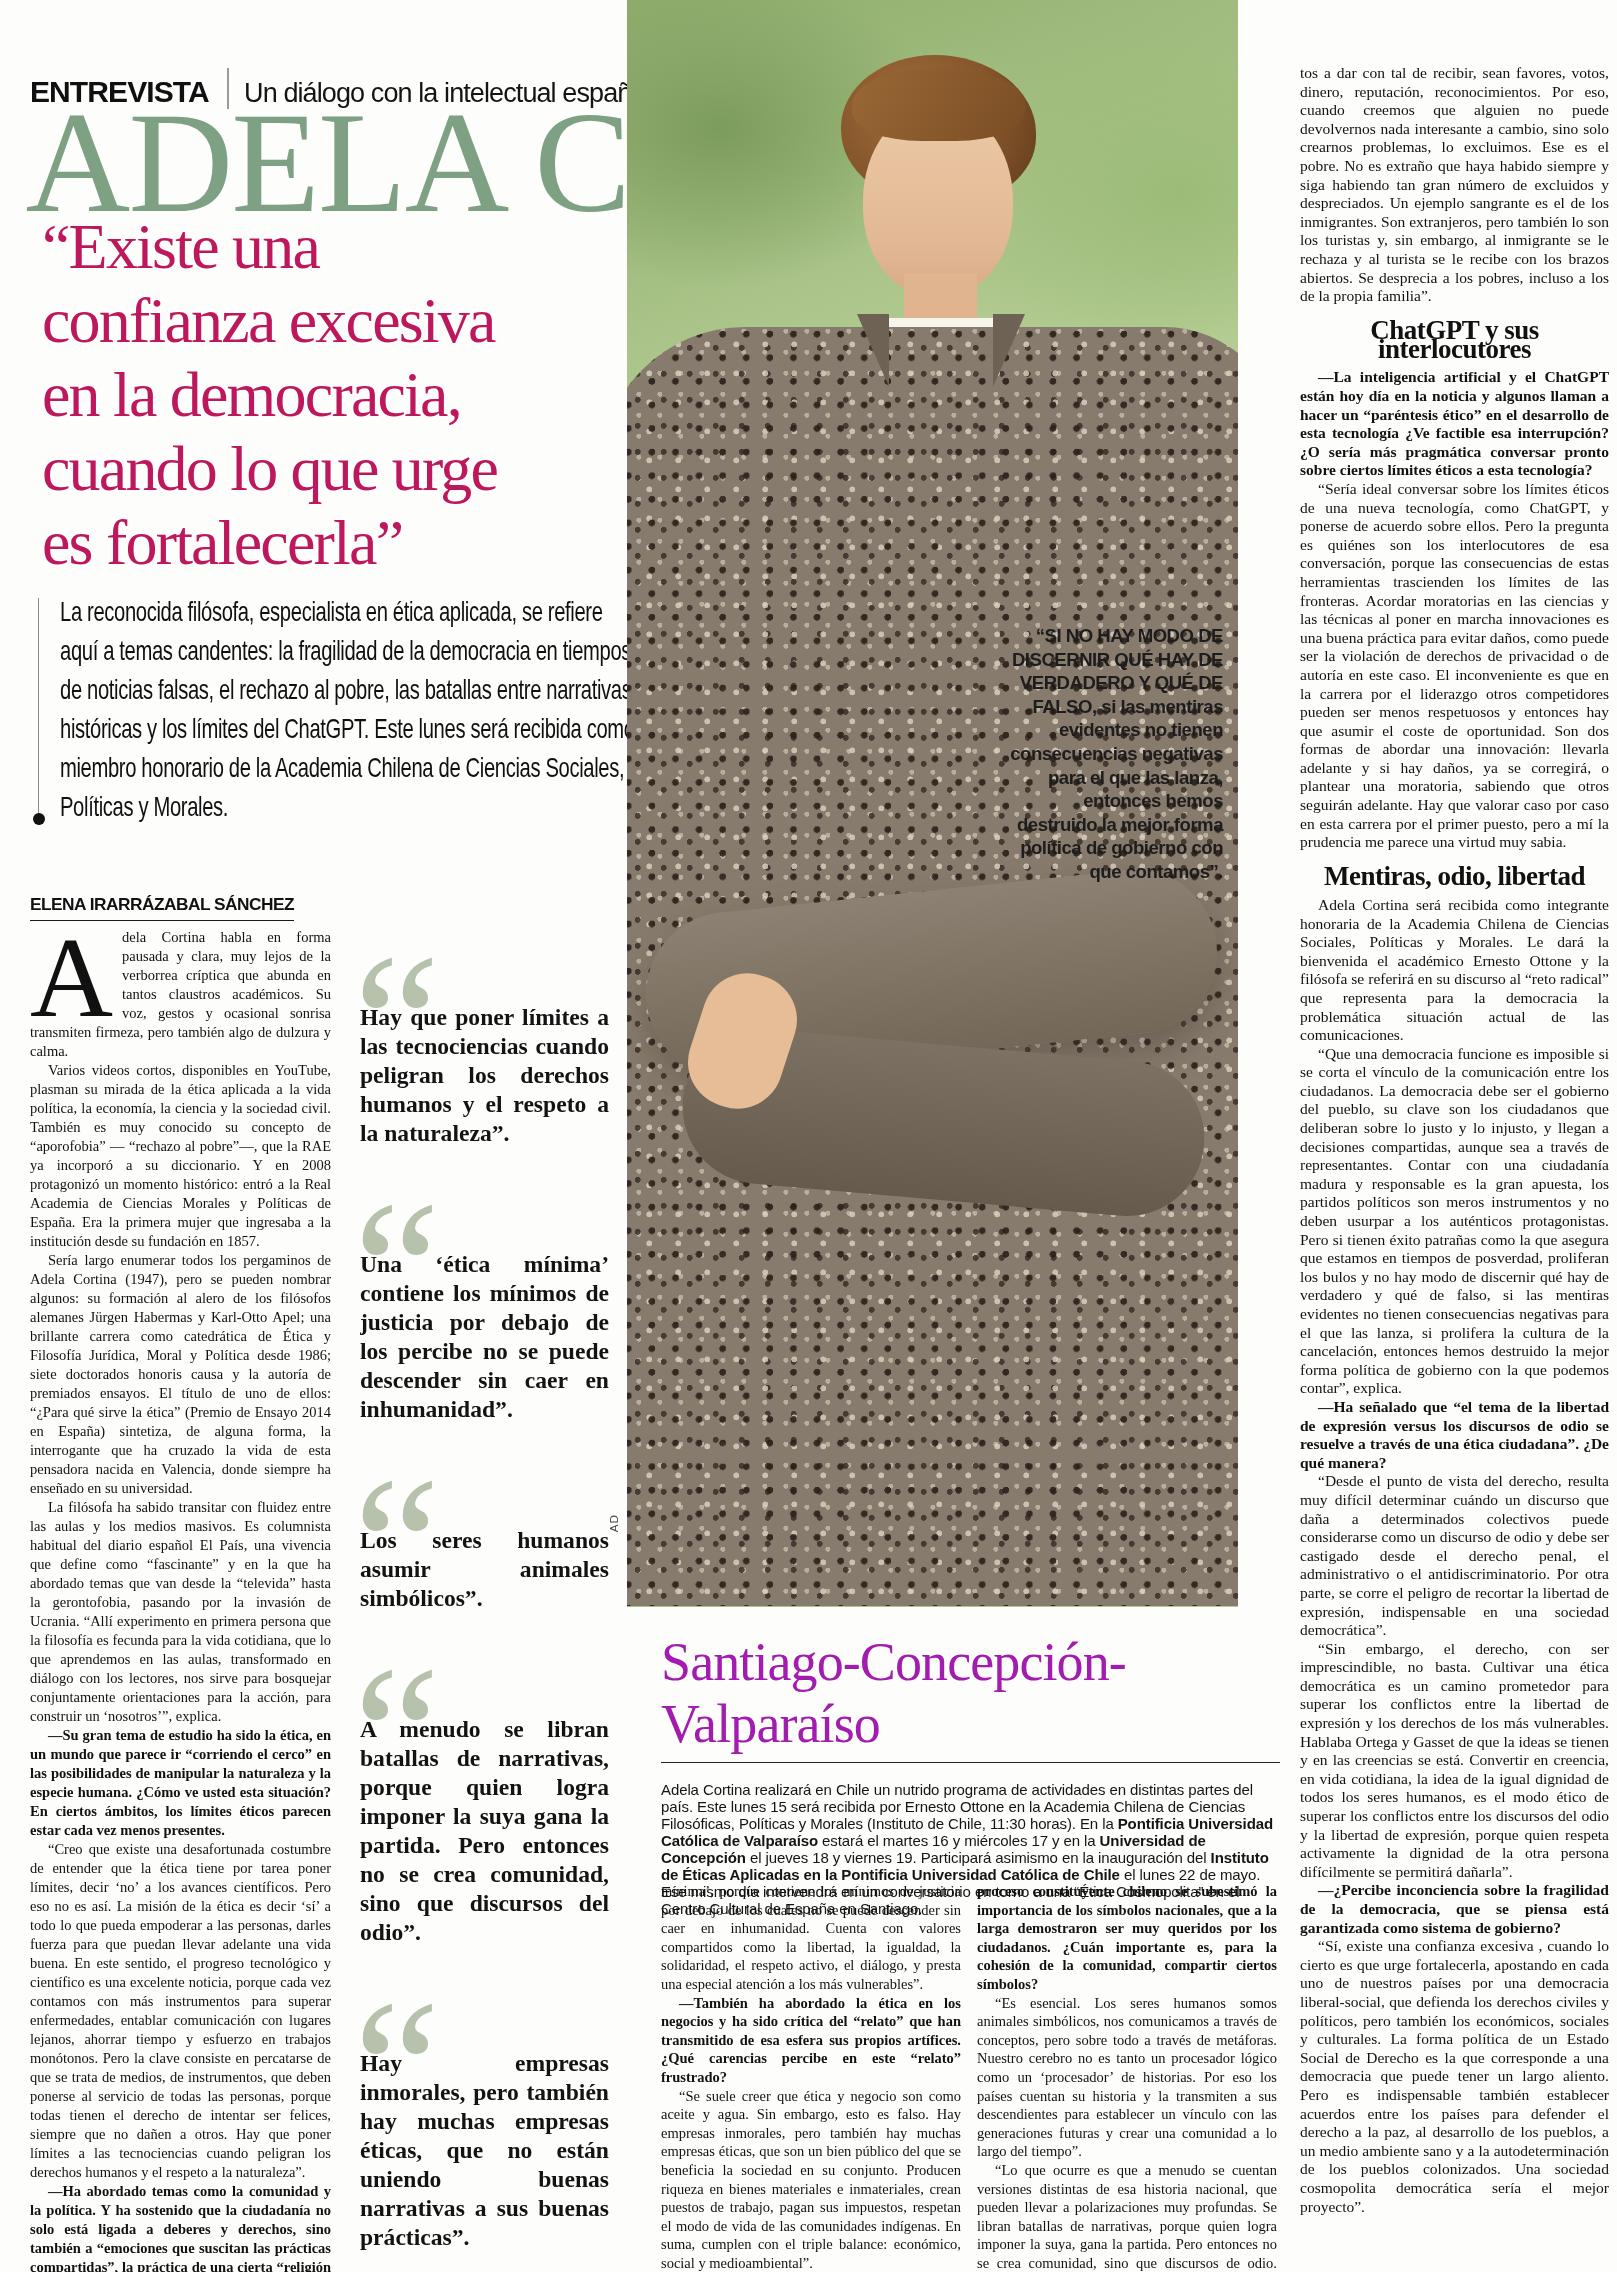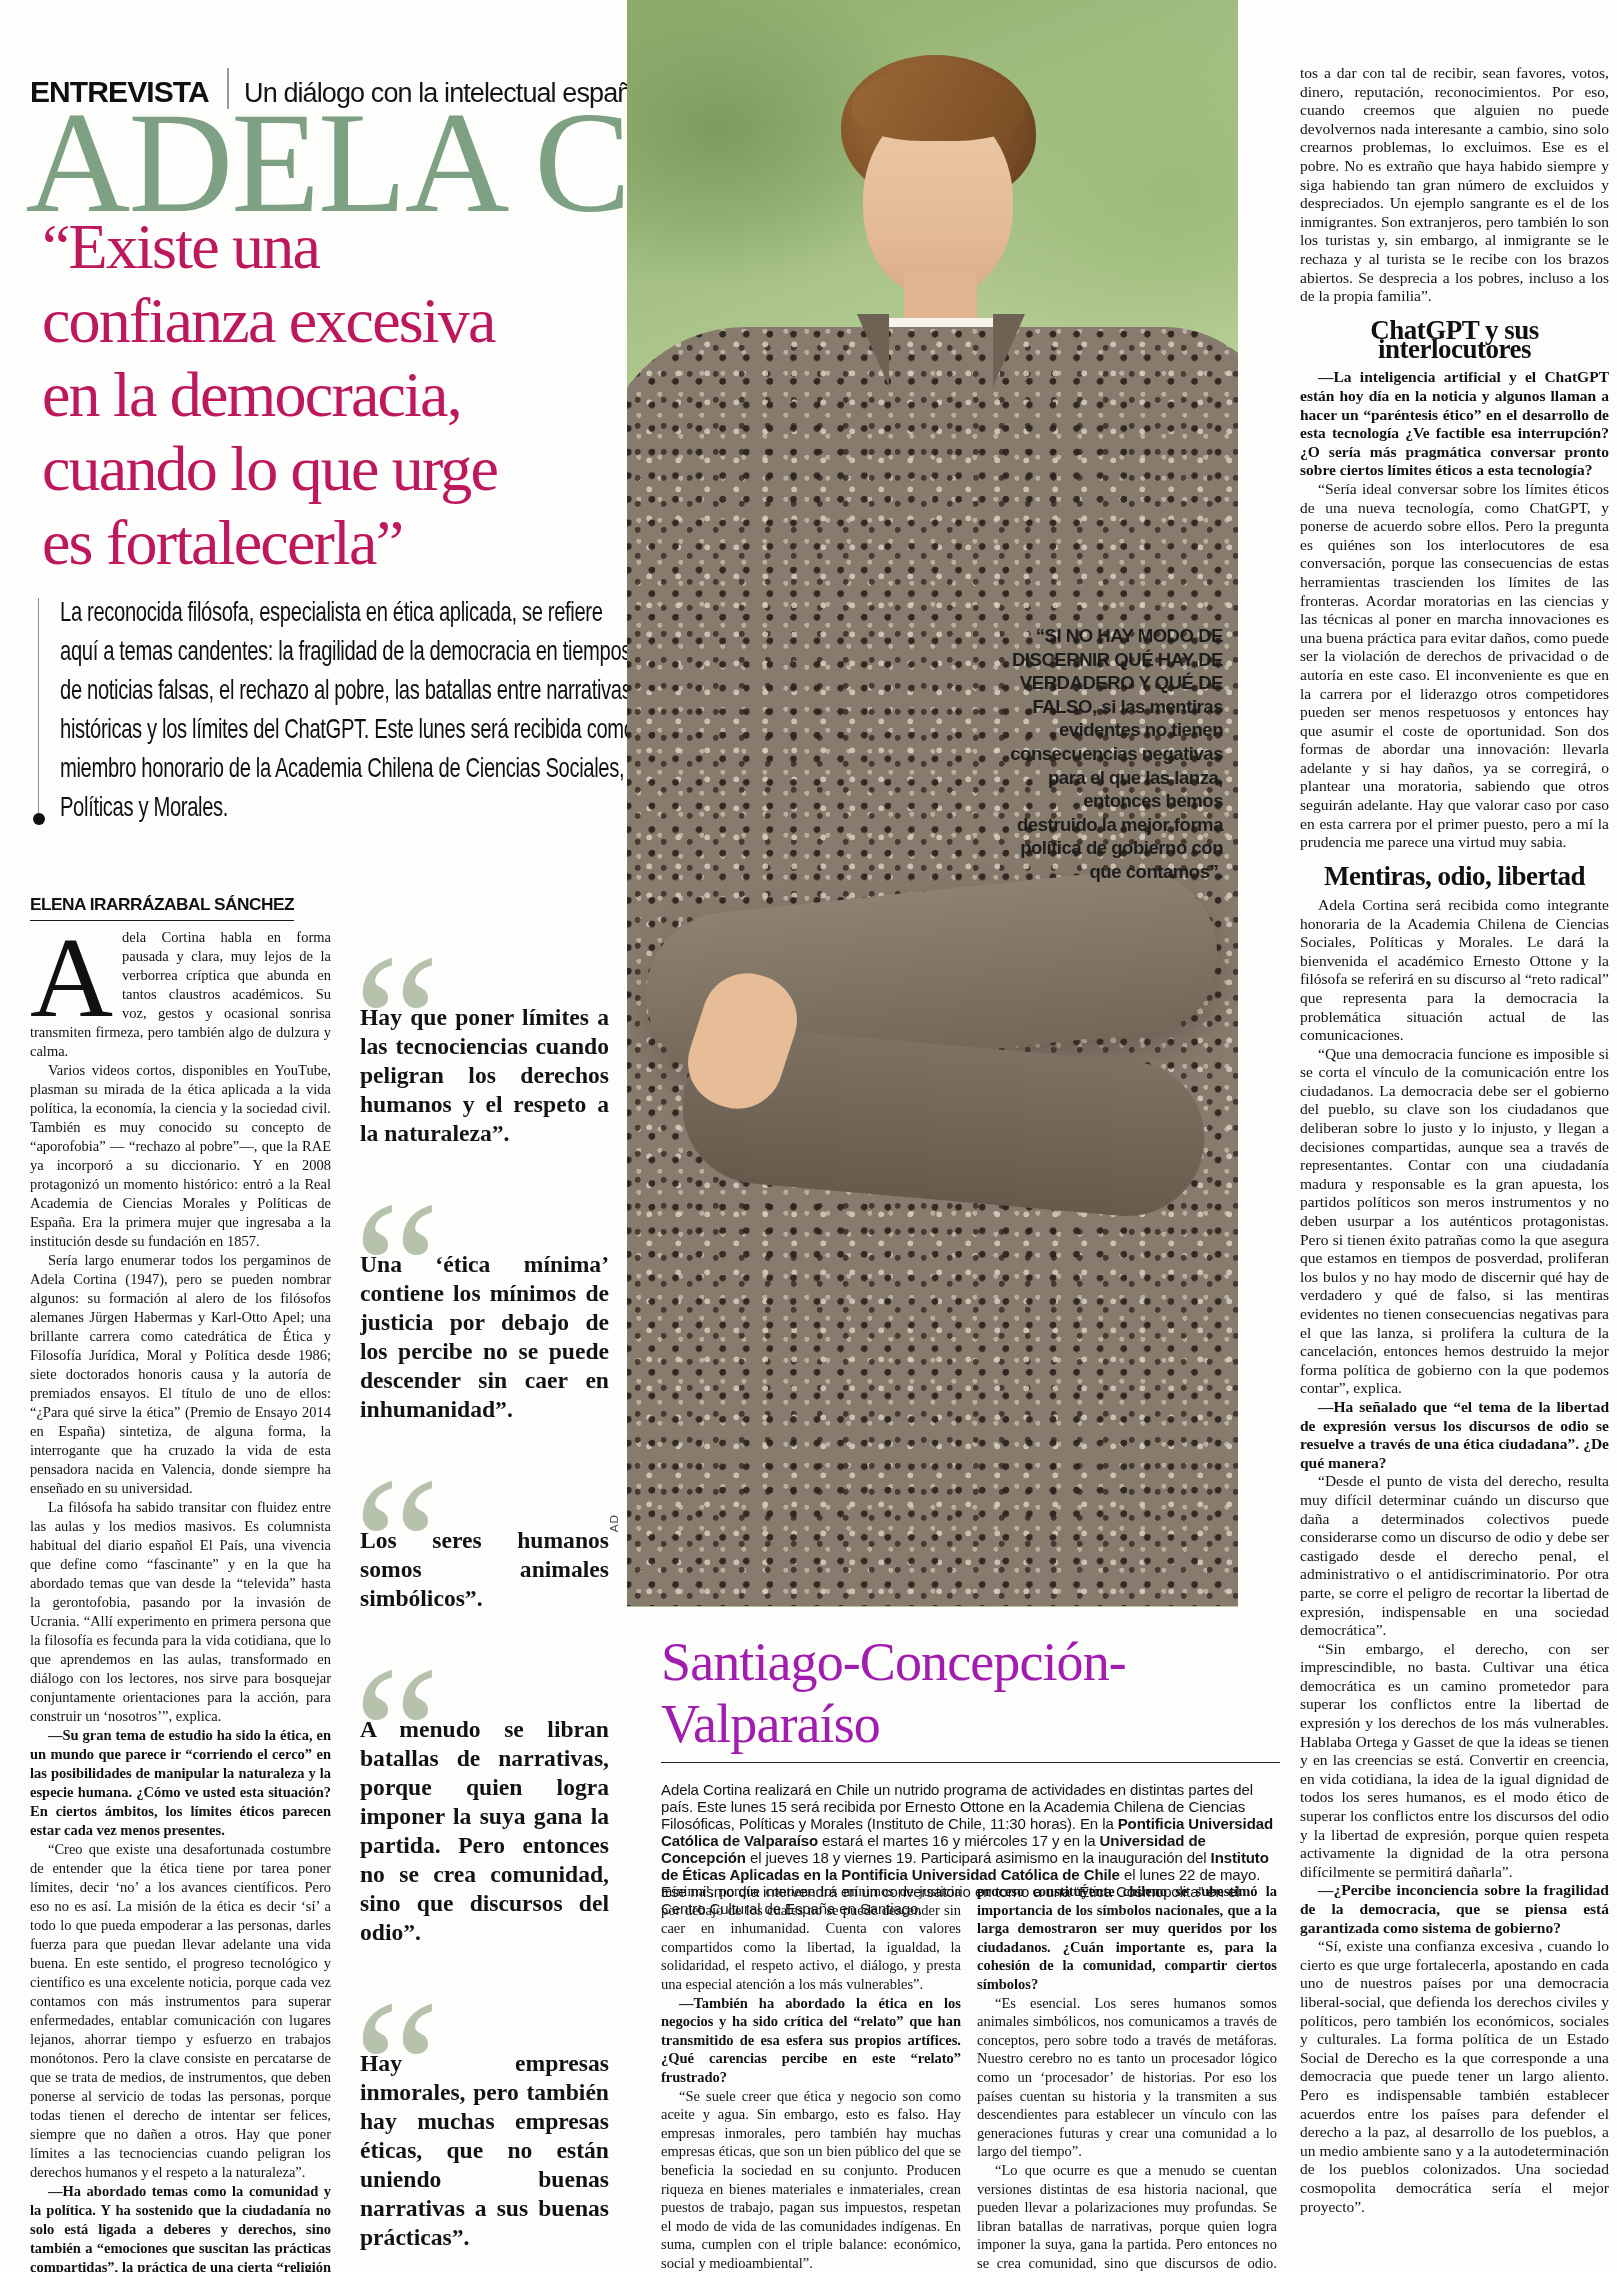--- a/index.html
+++ b/index.html
@@ -124,21 +124,21 @@
     <div class="pull">
         <span class="qmark"></span>
         <div class="pq-text">Hay que poner límites a las tecnociencias cuando peligran los derechos humanos y el respeto a la naturaleza”.</div>
       </div>
     <div class="pull">
         <span class="qmark"></span>
         <div class="pq-text">Una ‘ética mínima’ contiene los mínimos de justicia por debajo de los percibe no se puede descender sin caer en inhumanidad”.</div>
       </div>
     <div class="pull">
         <span class="qmark"></span>
-        <div class="pq-text">Los seres humanos somos animales simbólicos”.</div>
+        <div class="pq-text">Los seres humanos asumir animales simbólicos”.</div>
       </div>
     <div class="pull">
         <span class="qmark"></span>
         <div class="pq-text">A menudo se libran batallas de narrativas, porque quien logra imponer la suya gana la partida. Pero entonces no se crea comunidad, sino que discursos del odio”.</div>
       </div>
     <div class="pull">
         <span class="qmark"></span>
         <div class="pq-text">Hay empresas inmorales, pero también hay muchas empresas éticas, que no están uniendo buenas narrativas a sus buenas prácticas”.</div>
       </div>
     <div class="pull">

